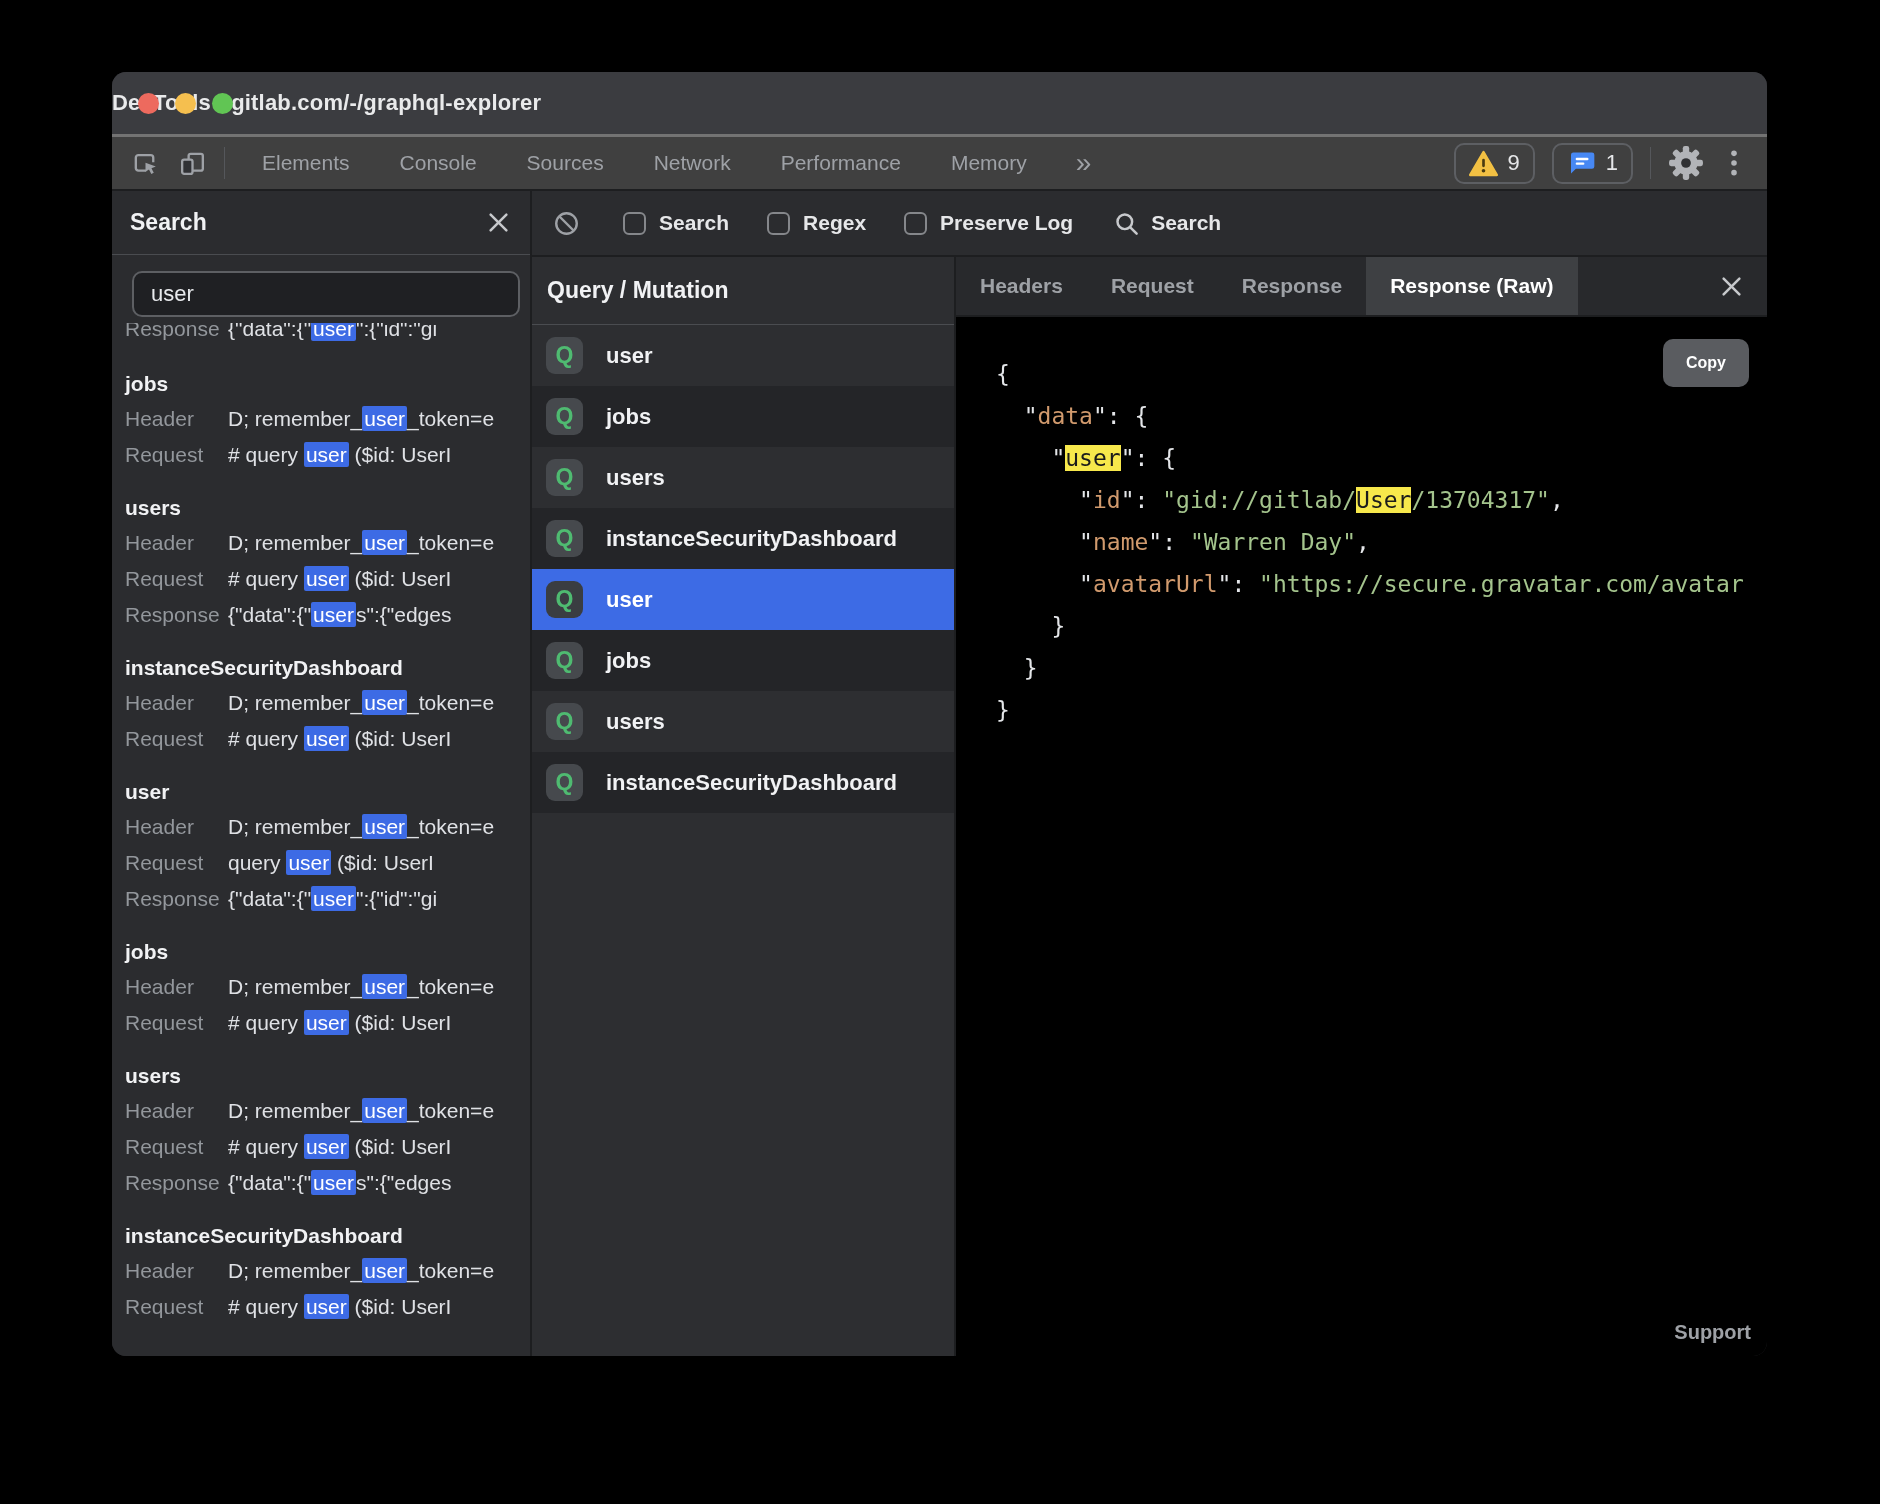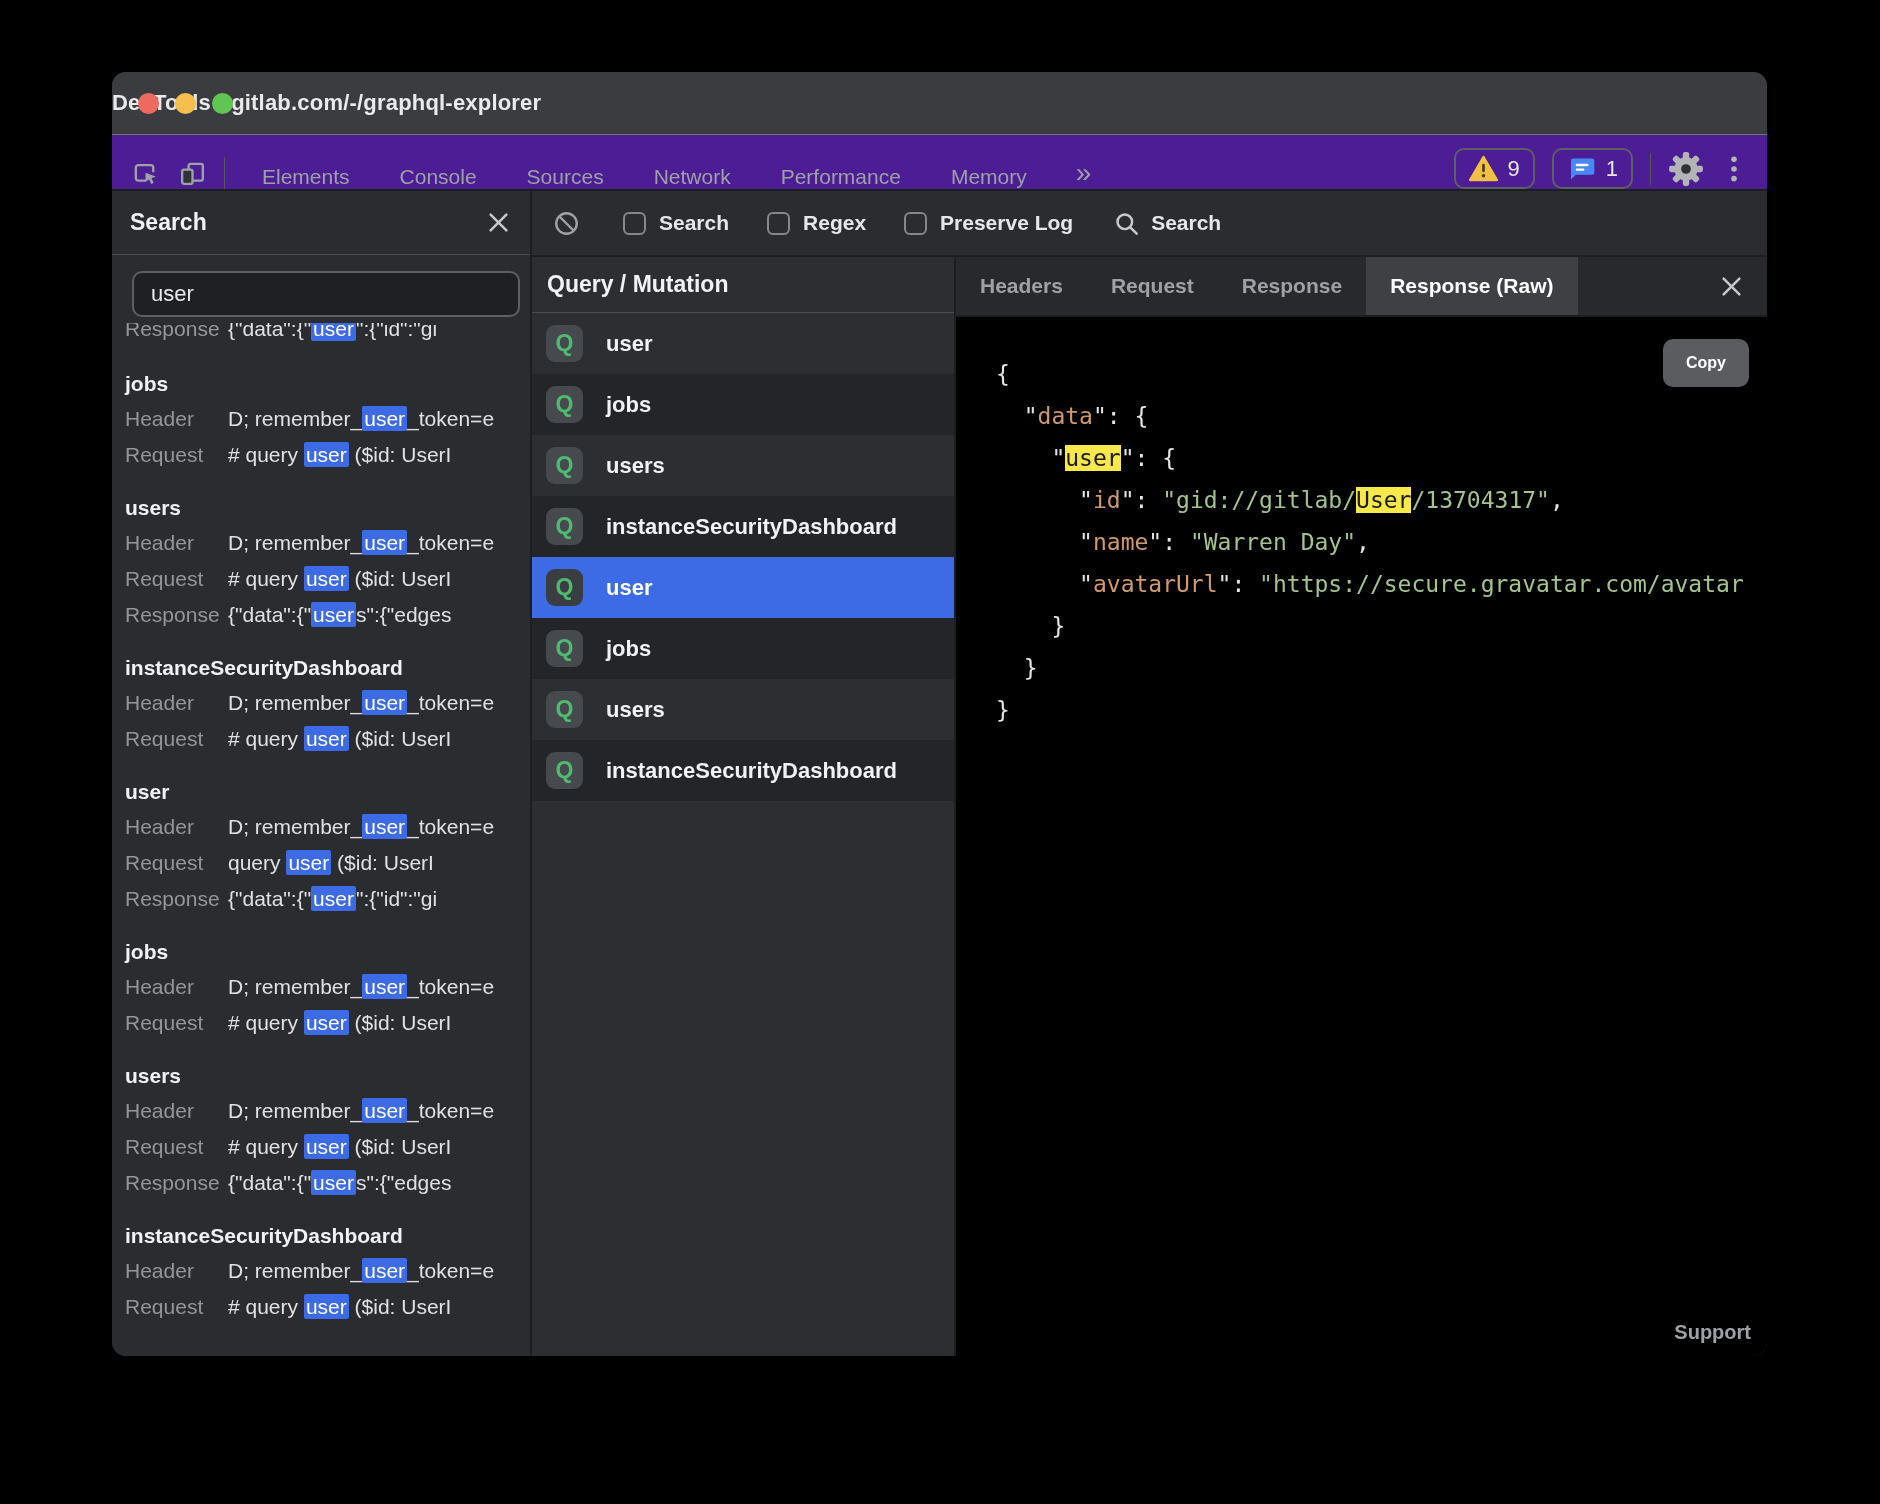--- a/index.html
+++ b/index.html
@@ -3,21 +3,21 @@
 <meta charset="utf-8">
 <style>
 *{margin:0;padding:0;box-sizing:border-box}
 html,body{width:1880px;height:1504px;background:#000;font-family:"Liberation Sans",sans-serif;overflow:hidden}
 .window{position:absolute;left:112px;top:72px;width:1655px;height:1284px;background:#28292c;border-radius:14px;overflow:hidden;display:flex;flex-direction:column}
 .titlebar{height:62px;background:#3b3c40;position:relative;display:flex;align-items:center;flex:0 0 auto}
 .lights{position:absolute;left:26px;top:0;height:100%;display:flex;align-items:center;gap:16px}
 .light{width:21px;height:21px;border-radius:50%}
 .l-red{background:#ED6A5E}.l-yellow{background:#F5BF4F}.l-green{background:#61C554}
 .title{color:#e9eaeb;font-size:22px;font-weight:700;letter-spacing:.2px}
-.toolbar{height:57px;background:#4c1d95;display:flex;align-items:flex-end;border-top:1px solid #737373;border-bottom:2px solid #1d1e20;flex:0 0 auto}
+.toolbar{height:57px;background:#404040;display:flex;align-items:center;border-top:3px solid #737373;border-bottom:2px solid #1d1e20;flex:0 0 auto}
 .tool-icons{display:flex;align-items:center;gap:16px;padding:0 12px 0 18px}
 .vdiv{width:1px;height:32px;background:#55575b;align-self:center}
 .dt-tabs{display:flex;align-items:stretch}
 .dt-tab{padding:0 25px;display:flex;align-items:center;color:#9ea1a6;font-size:21px;white-space:nowrap}
 .dt-tab.active{background:#000;color:#fff;padding:0 34px;font-weight:400}
 .chevron{color:#9ea1a6;font-size:28px;padding:0 24px;display:flex;align-items:center}
 .toolbar-right{margin-left:auto;display:flex;align-items:center;gap:17px;padding-right:20px}
 .badge{display:flex;align-items:center;gap:10px;border:2px solid #5d5f63;border-radius:10px;height:41px;padding:0 13px;color:#e6e7e9;font-size:22px}
 .icon-btn{display:flex;align-items:center;justify-content:center}
 .main{flex:1;display:flex;min-height:0}
@@ -38,21 +38,21 @@
 .clip-row .res-row{margin-top:-12px}
 .rightwrap{flex:1;display:flex;flex-direction:column;min-width:0}
 .filter-row{height:66px;background:#2b2c2f;display:flex;align-items:center;border-bottom:2px solid #1d1e20;padding-left:20px;flex:0 0 auto}
 .filter-input{width:398px;margin-left:18px}
 .chk-group{display:flex;align-items:center;gap:38px;margin-left:42px}
 .chk{display:flex;align-items:center;gap:13px;color:#e6e7e9;font-size:21px;font-weight:600}
 .chk-box{width:23px;height:23px;border:2px solid #85878b;border-radius:6px;flex:0 0 auto}
 .search-group{display:flex;align-items:center;gap:11px;margin-left:40px;color:#e6e7e9;font-size:21px;font-weight:600}
 .split{flex:1;display:flex;min-height:0}
 .mid-panel{width:424px;background:#2d2e31;border-right:2px solid #1d1e20;display:flex;flex-direction:column;flex:0 0 auto}
-.mid-head{height:56px;display:flex;align-items:center;padding:0 15px;border-bottom:1px solid #4a4c50;flex:0 0 auto}
+.mid-head{height:68px;display:flex;align-items:center;padding:0 15px;border-bottom:1px solid #4a4c50;flex:0 0 auto}
 .q-list{flex:1;overflow:hidden}
 .q-row{height:61px;display:flex;align-items:center;padding-left:14px;gap:23px}
 .q-row.dark{background:#242528}
 .q-row.selected{background:#3d6be5}
 .q-icon{width:37px;height:37px;border-radius:9px;background:#46494d;color:#4fbb71;font-weight:700;font-size:23px;display:flex;align-items:center;justify-content:center;flex:0 0 auto}
 .q-row.selected .q-icon{background:#3a3d41}
 .q-label{font-size:22px;font-weight:700;color:#f1f2f4;white-space:nowrap}
 .q-row.selected .q-label{color:#fff}
 .right-panel{flex:1;background:#000000;display:flex;flex-direction:column;min-width:0;position:relative}
 .detail-tabs{height:60px;display:flex;align-items:stretch;border-bottom:2px solid #1d1e20;flex:0 0 auto;background:#28292c}

